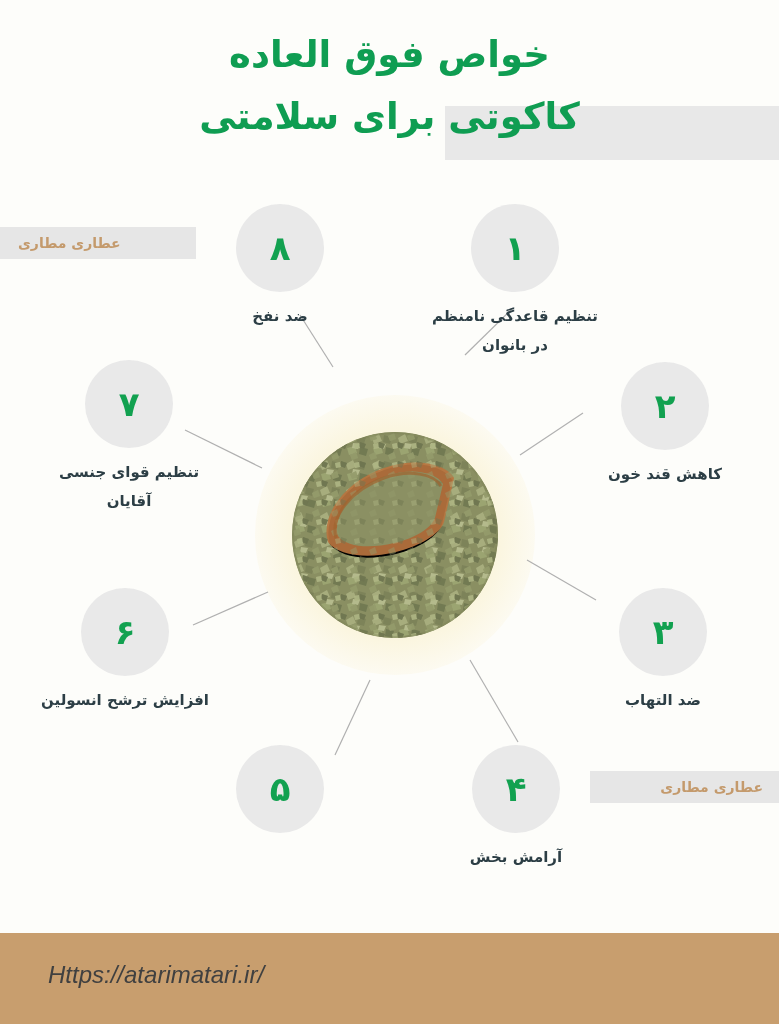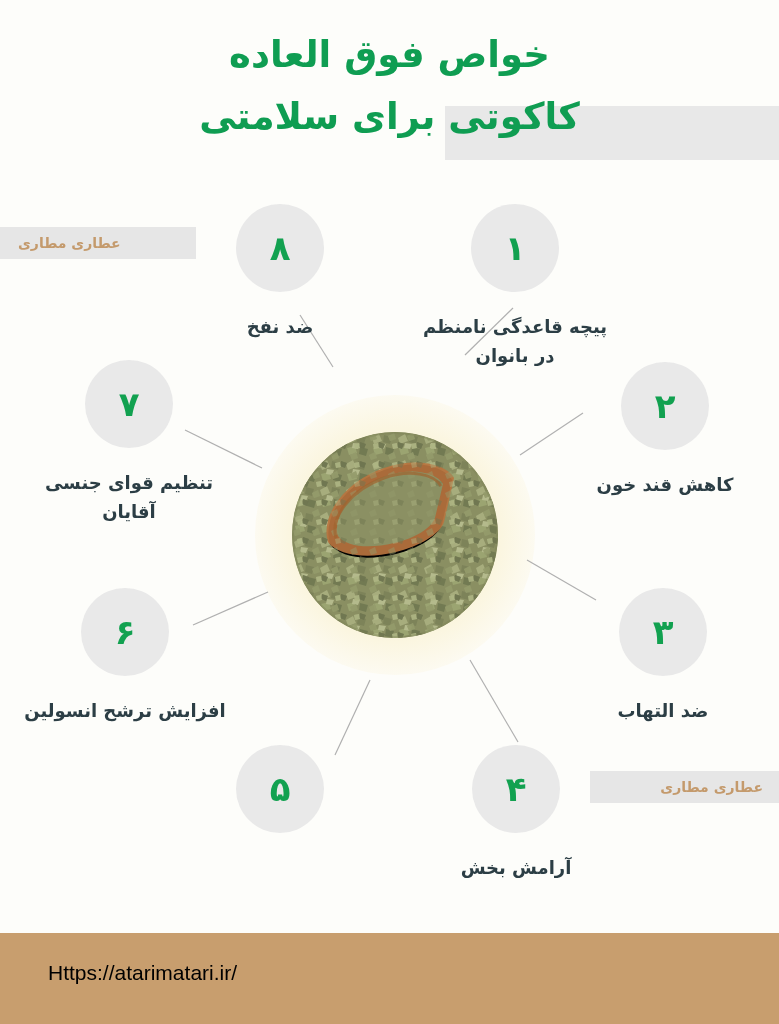--- a/index.html
+++ b/index.html
@@ -129,23 +129,23 @@
     justify-content: center;
   }
   .circle .num {
     color: #12a150;
     font-size: 34px;
     font-weight: bold;
     line-height: 1;
     direction: rtl;
   }
   .node .label {
-    margin-top: 20px;
+    margin-top: 10px;
     color: #2c3e45;
-    font-size: 18px;
+    font-size: 15px;
     font-weight: bold;
     line-height: 29px;
     direction: rtl;
     white-space: pre-line;
   }
 
   
   .n1 { left: 390px; top: 204px; }
   .n2 { left: 540px; top: 362px; }
   .n3 { left: 538px; top: 588px; }
@@ -162,24 +162,25 @@
     top: 933px;
     width: 779px;
     height: 91px;
     background: #c89e6e;
     z-index: 6;
   }
   .footer-url {
     position: absolute;
     left: 48px;
     top: 28px;
-    color: #000000;
-    font-size: 21px;
+    color: #404040;
+    font-size: 24px;
     direction: ltr;
     font-family: "Liberation Sans", sans-serif;
+    font-style: italic;
   }
   .footer-lines {
     position: absolute;
     right: 38px;
     top: 19px;
     width: 420px;
     text-align: center;
     direction: rtl;
   }
   .footer-lines div {
@@ -249,21 +250,21 @@
         <path d="M44 106 C38 86 58 58 92 46 C118 37 142 42 149 54" stroke="#a0642f" stroke-width="3" fill="none" opacity="0.7"></path>
         <circle cx="103" cy="103" r="102" fill="none" stroke="#7a8055" stroke-width="2" opacity="0.35"></circle>
       </g>
     </svg>
   </div>
 
   <div class="node n1">
     <div class="circle">
       <span class="num">۱</span>
     </div>
-    <div class="label">پیچه قاعدگی نامنظم
+    <div class="label">تنظیم قاعدگی نامنظم
 در بانوان</div>
   </div>
 
   <div class="node n2">
     <div class="circle">
       <span class="num">۲</span>
     </div>
     <div class="label">کاهش قند خون</div>
   </div>
 

